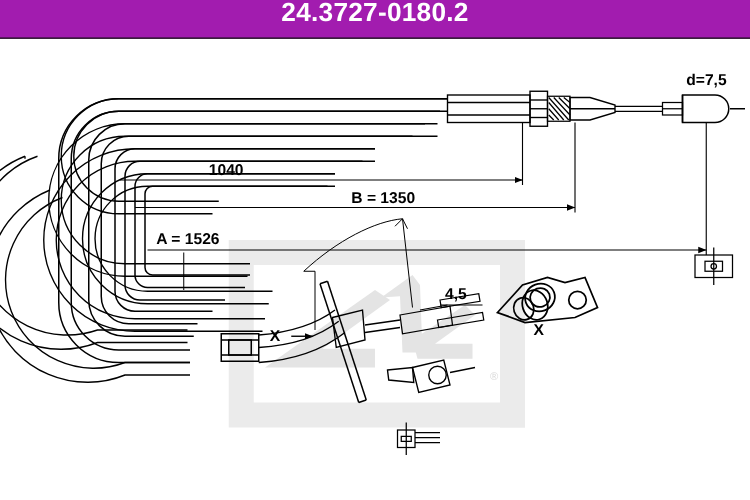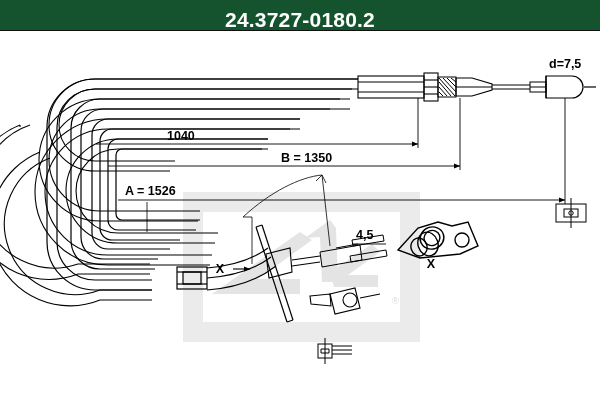--- a/index.html
+++ b/index.html
@@ -17,25 +17,25 @@
     background: #ffffff;
     overflow: hidden;
   }
   
   #header-bar {
     position: absolute;
     left: 0;
     top: 0;
     width: 600px;
     height: 31px;
-    background: #14532d;
+    background: #a21caf;
     border-bottom: 1px solid #101010;
     box-sizing: border-box;
     display: flex;
-    align-items: flex-end;
+    align-items: flex-start;
     justify-content: center;
     gap: 22px;
   }
   #header-bar .htext {
     color: #ffffff;
     font-size: 21px;
     font-weight: bold;
     letter-spacing: 0.2px;
     line-height: 1;
     white-space: nowrap;

